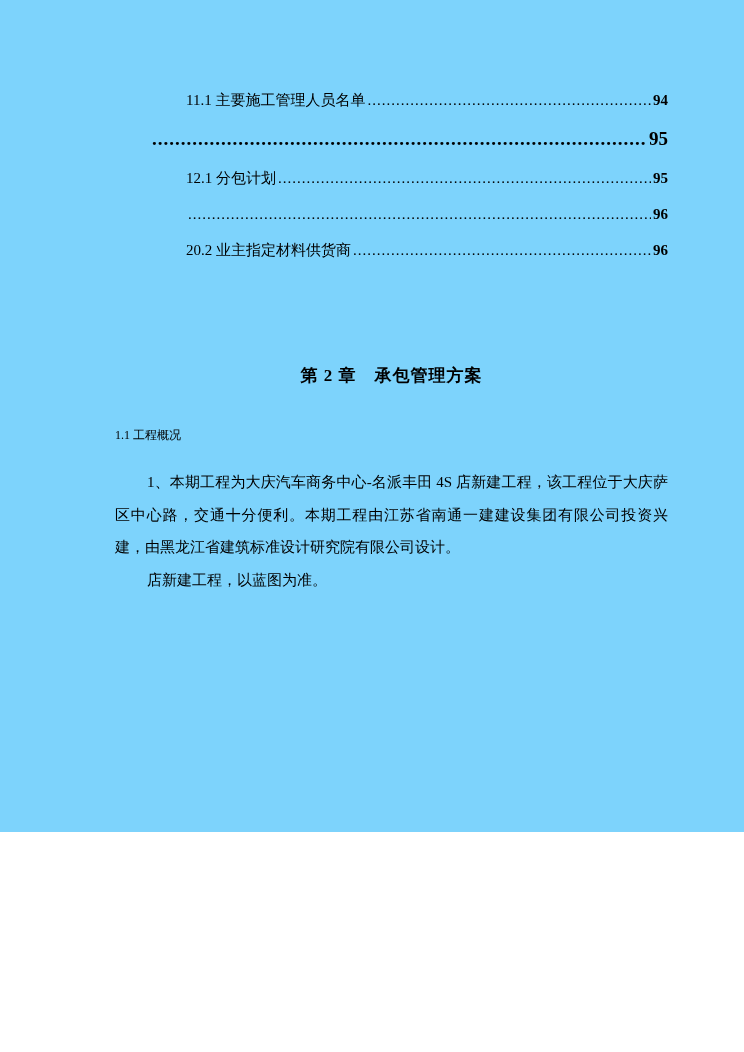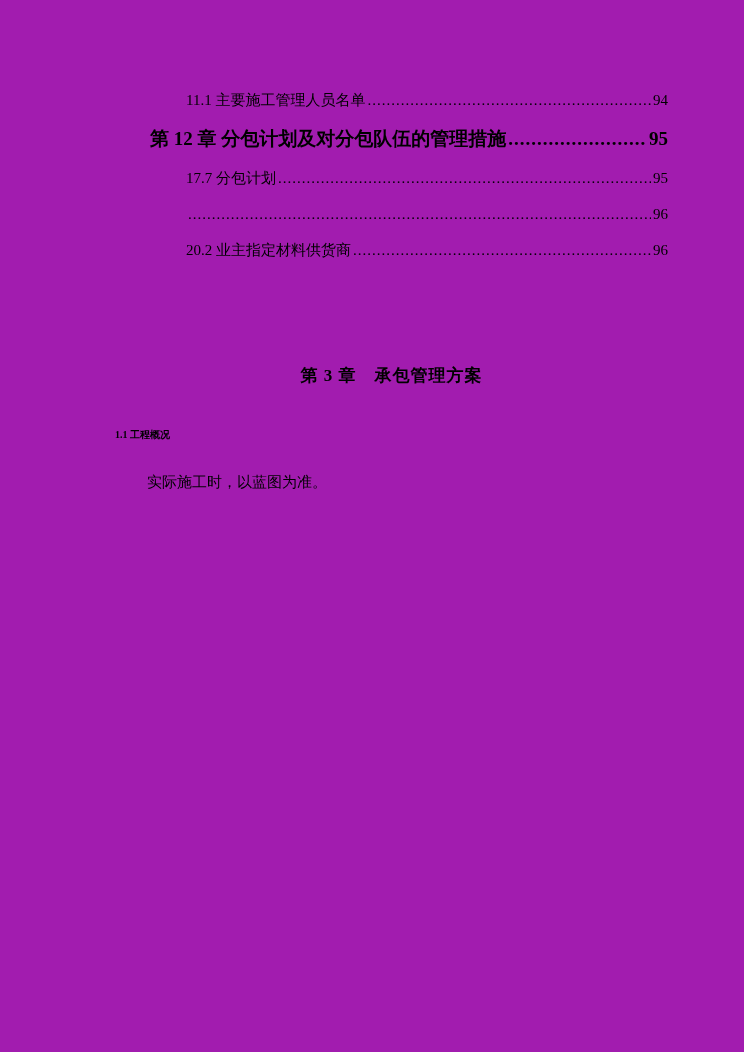--- a/index.html
+++ b/index.html
@@ -3,23 +3,23 @@
 <meta charset="utf-8">
 <style>
   html, body {
     margin: 0;
     padding: 0;
     background: #ffffff;
   }
   .page {
     position: relative;
     width: 744px;
-    height: 1052px;
+    height: 832px;
     box-sizing: border-box;
-    background: #a21caf;
+    background: #7dd3fc;
     padding: 82px 76px 40px 115px;
     font-family: "Liberation Serif", serif;
     color: #000000;
     overflow: hidden;
   }
 
   
   .toc { width: 100%; }
   .toc-row {
     display: flex;
@@ -41,35 +41,35 @@
   .toc-leader {
     flex: 1 1 auto;
     overflow: hidden;
     margin: 0 2px;
     min-width: 10px;
   }
   .toc-leader::after {
     content: "..........................................................................................................................................";
     letter-spacing: 1px;
   }
-  .toc-page { flex: 0 0 auto; }
+  .toc-page { flex: 0 0 auto; font-weight: bold; }
 
   
   .chapter-title {
     margin: 96px 0 34px 0;
     font-size: 17px;
     font-weight: bold;
     text-align: center;
     line-height: 24px;
     letter-spacing: 1px;
   }
   .section-heading {
     margin: 13px 0 18px 0;
-    font-size: 10px;
-    font-weight: bold;
+    font-size: 12px;
+    font-weight: normal;
     line-height: 26px;
   }
   .body-para {
     margin: 0;
     font-size: 15px;
     line-height: 32.5px;
     text-align: justify;
     text-indent: 32px;
     word-break: break-all;
   }
@@ -81,43 +81,43 @@
 
   <div class="toc">
 
     <div class="toc-row sub">
       <span class="toc-label">11.1 主要施工管理人员名单</span>
       <span class="toc-leader"></span>
       <span class="toc-page">94</span>
     </div>
 
     <div class="toc-row chapter">
-      <span class="toc-label">第 12 章  分包计划及对分包队伍的管理措施</span>
       <span class="toc-leader"></span>
       <span class="toc-page">95</span>
     </div>
 
     <div class="toc-row sub">
-      <span class="toc-label">17.7 分包计划</span>
+      <span class="toc-label">12.1 分包计划</span>
       <span class="toc-leader"></span>
       <span class="toc-page">95</span>
     </div>
 
     <div class="toc-row sub">
       <span class="toc-leader"></span>
       <span class="toc-page">96</span>
     </div>
 
     <div class="toc-row sub">
       <span class="toc-label">20.2 业主指定材料供货商</span>
       <span class="toc-leader"></span>
       <span class="toc-page">96</span>
     </div>
 
   </div>
 
-  <h1 class="chapter-title">第 3 章　承包管理方案</h1>
+  <h1 class="chapter-title">第 2 章　承包管理方案</h1>
 
   <h2 class="section-heading">1.1 工程概况</h2>
 
-  <p class="body-para">实际施工时，以蓝图为准。</p>
+  <p class="body-para">1、本期工程为大庆汽车商务中心-名派丰田 4S 店新建工程，该工程位于大庆萨区中心路，交通十分便利。本期工程由江苏省南通一建建设集团有限公司投资兴建，由黑龙江省建筑标准设计研究院有限公司设计。</p>
+  <p class="body-para">店新建工程，以蓝图为准。</p>
 
 </div>
 
 </body></html>

